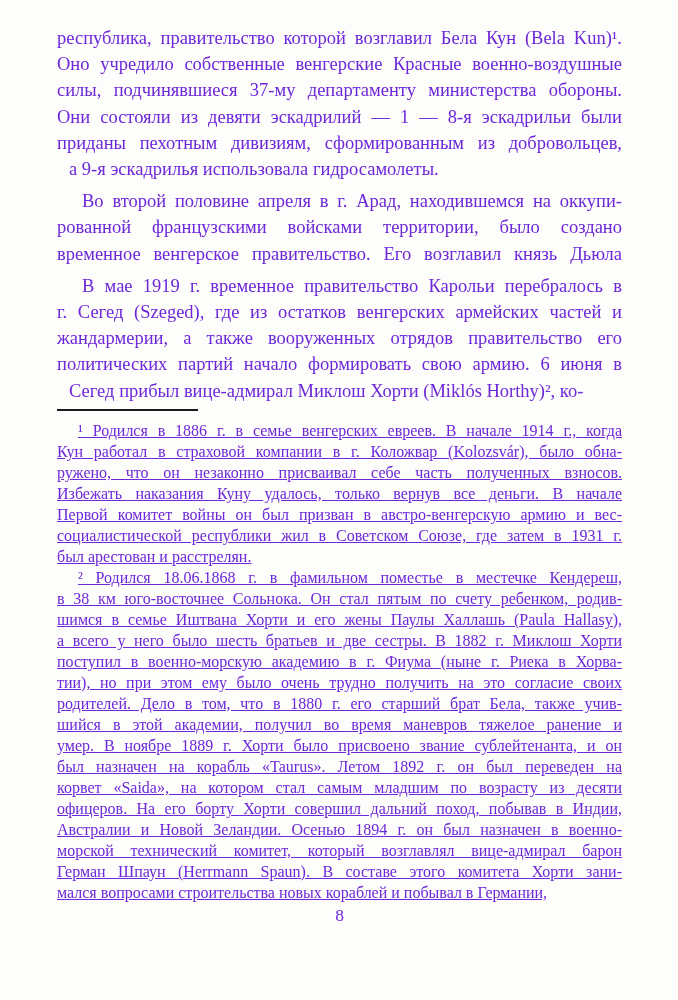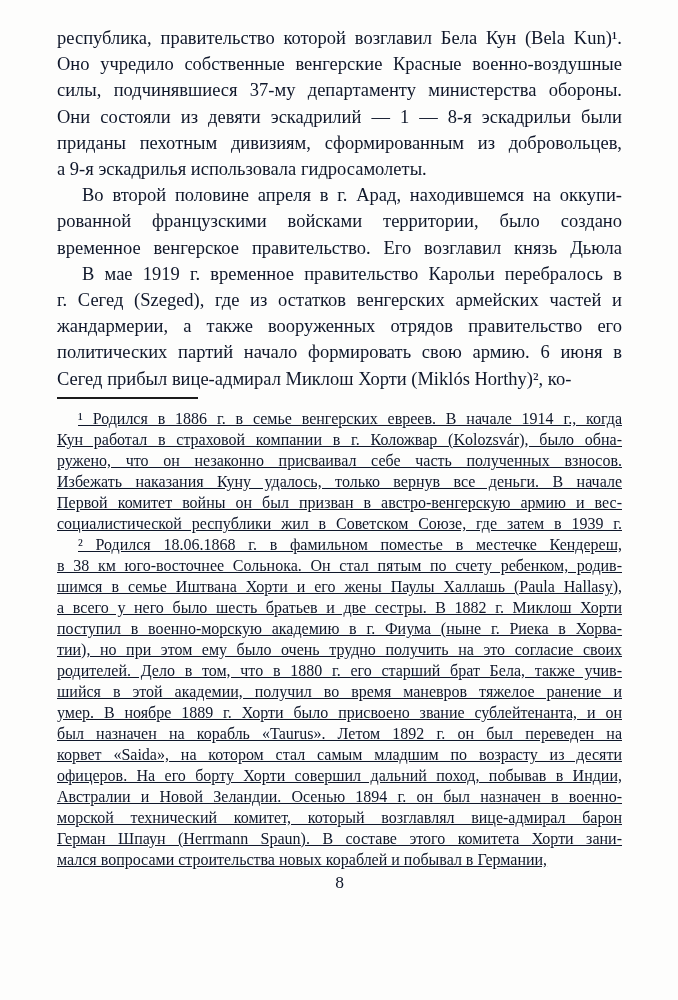--- a/index.html
+++ b/index.html
@@ -6,37 +6,39 @@
     margin: 0;
     padding: 0;
     background: #ffffff;
   }
   .page {
     position: relative;
     box-sizing: border-box;
     width: 678px;
     height: 1000px;
     background: #fdfdfc;
-    color: #0f172a;
+    color: #6d28d9;
     font-family: "Liberation Serif", "DejaVu Serif", serif;
     padding: 25px 56px 0 57px;
     overflow: hidden;
   }
   .main-text .line {
     font-size: 18.5px;
     line-height: 26.2px;
     white-space: nowrap;
     text-align: justify;
     text-align-last: justify;
   }
   .main-text .line.last {
     text-align-last: left;
+    margin-left: 12px;
   }
   .main-text .line.indent {
     text-indent: 25px;
+    margin-top: 6px;
   }
   .footnote-sep {
     width: 141px;
     height: 0;
     border-top: 2.5px solid #1b1b1b;
     margin: 5px 0 9px 0;
   }
   .footnotes .line {
     font-size: 16px;
     line-height: 21px;
@@ -85,21 +87,22 @@
       </div>
     </div>
   <div class="footnote-sep"></div>
   <div class="footnotes">
       <div class="para">
         <div class="line indent">¹ Родился в 1886 г. в семье венгерских евреев. В начале 1914 г., когда</div>
         <div class="line">Кун работал в страховой компании в г. Коложвар (Kolozsvár), было обна-</div>
         <div class="line">ружено, что он незаконно присваивал себе часть полученных взносов.</div>
         <div class="line">Избежать наказания Куну удалось, только вернув все деньги. В начале</div>
         <div class="line">Первой комитет войны он был призван в австро-венгерскую армию и вес-</div>
-        <div class="line">социалистической республики жил в Советском Союзе, где затем в 1939 г.</div>
+        <div class="line">социалистической республики жил в Советском Союзе, где затем в 1931 г.</div>
+        <div class="line last">был арестован и расстрелян.</div>
       </div>
       <div class="para">
         <div class="line indent">² Родился 18.06.1868 г. в фамильном поместье в местечке Кендереш,</div>
         <div class="line">в 38 км юго-восточнее Сольнока. Он стал пятым по счету ребенком, родив-</div>
         <div class="line">шимся в семье Иштвана Хорти и его жены Паулы Халлашь (Paula Hallasy),</div>
         <div class="line">а всего у него было шесть братьев и две сестры. В 1882 г. Миклош Хорти</div>
         <div class="line">поступил в военно-морскую академию в г. Фиума (ныне г. Риека в Хорва-</div>
         <div class="line">тии), но при этом ему было очень трудно получить на это согласие своих</div>
         <div class="line">родителей. Дело в том, что в 1880 г. его старший брат Бела, также учив-</div>
         <div class="line">шийся в этой академии, получил во время маневров тяжелое ранение и</div>

